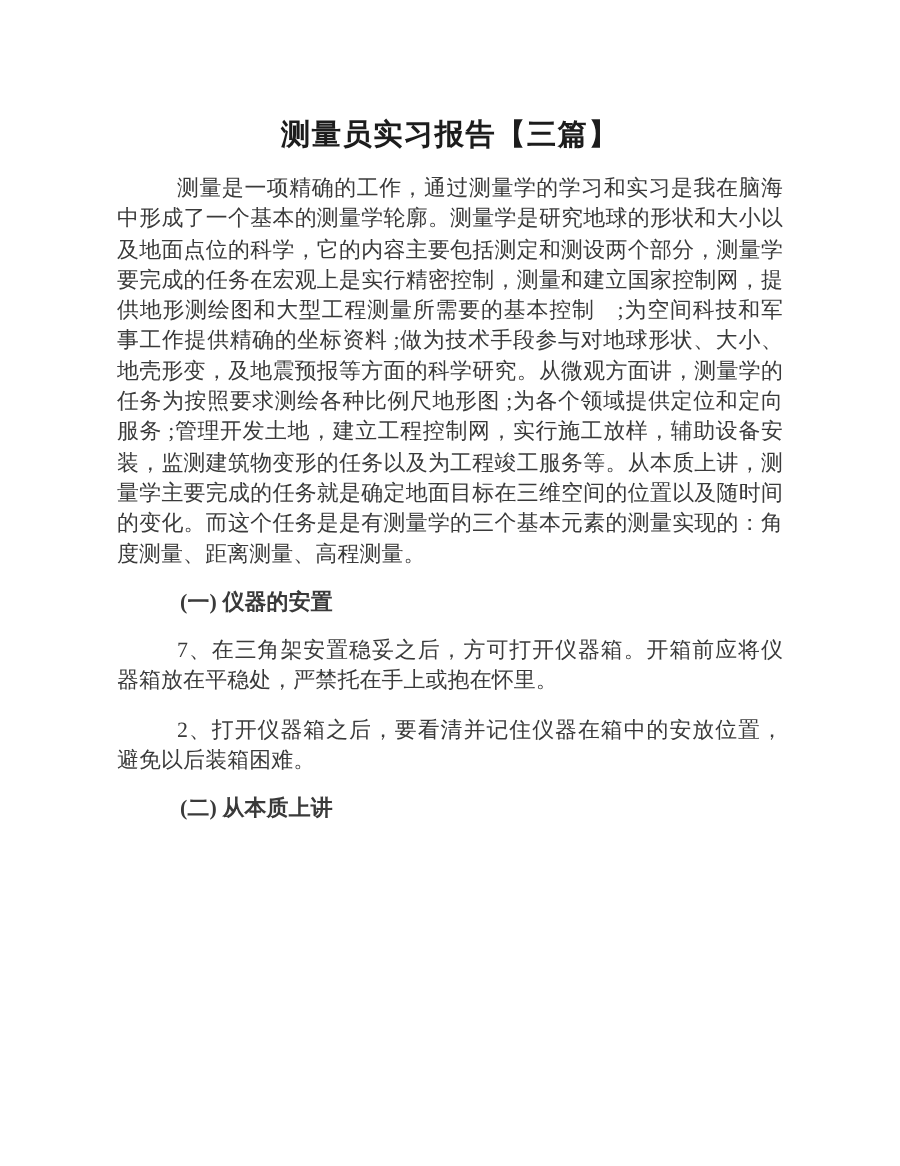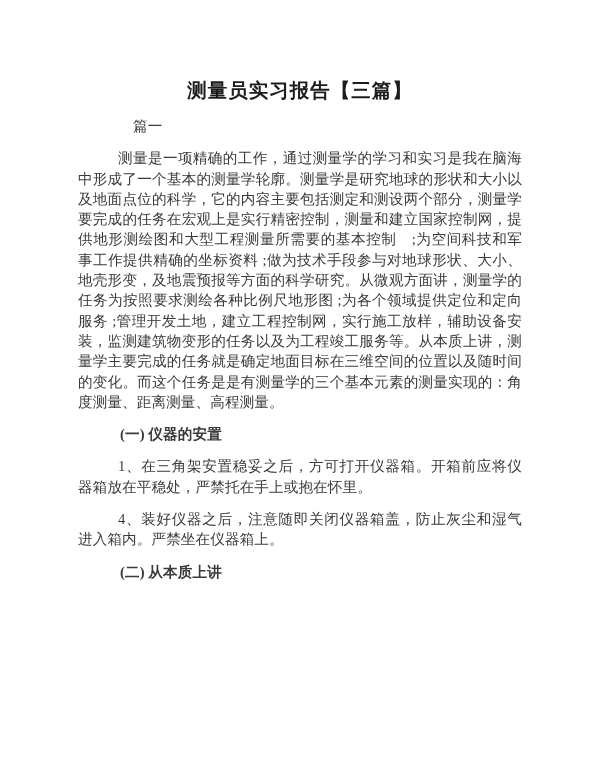--- a/index.html
+++ b/index.html
@@ -44,27 +44,26 @@
     font-weight: bold;
   }
 </style>
 </head>
 <body>
 
 <div class="page">
   <div class="doc">
     <h1 class="doc-title">测量员实习报告【三篇】</h1>
 
-    <p class="section-label">篇一</p>
 
     <p>测量是一项精确的工作，通过测量学的学习和实习是我在脑海中形成了一个基本的测量学轮廓。测量学是研究地球的形状和大小以及地面点位的科学，它的内容主要包括测定和测设两个部分，测量学要完成的任务在宏观上是实行精密控制，测量和建立国家控制网，提供地形测绘图和大型工程测量所需要的基本控制　;为空间科技和军事工作提供精确的坐标资料 ;做为技术手段参与对地球形状、大小、地壳形变，及地震预报等方面的科学研究。从微观方面讲，测量学的任务为按照要求测绘各种比例尺地形图 ;为各个领域提供定位和定向服务 ;管理开发土地，建立工程控制网，实行施工放样，辅助设备安装，监测建筑物变形的任务以及为工程竣工服务等。从本质上讲，测量学主要完成的任务就是确定地面目标在三维空间的位置以及随时间的变化。而这个任务是是有测量学的三个基本元素的测量实现的：角度测量、距离测量、高程测量。</p>
 
     <p class="subheading">(一) 仪器的安置</p>
 
-    <p>1、在三角架安置稳妥之后，方可打开仪器箱。开箱前应将仪器箱放在平稳处，严禁托在手上或抱在怀里。</p>
+    <p>7、在三角架安置稳妥之后，方可打开仪器箱。开箱前应将仪器箱放在平稳处，严禁托在手上或抱在怀里。</p>
+
+    <p>2、打开仪器箱之后，要看清并记住仪器在箱中的安放位置，避免以后装箱困难。</p>
 
 
-
-    <p>4、装好仪器之后，注意随即关闭仪器箱盖，防止灰尘和湿气进入箱内。严禁坐在仪器箱上。</p>
 
     <p class="subheading">(二) 从本质上讲</p>
   </div>
 </div>
 
 </body></html>

